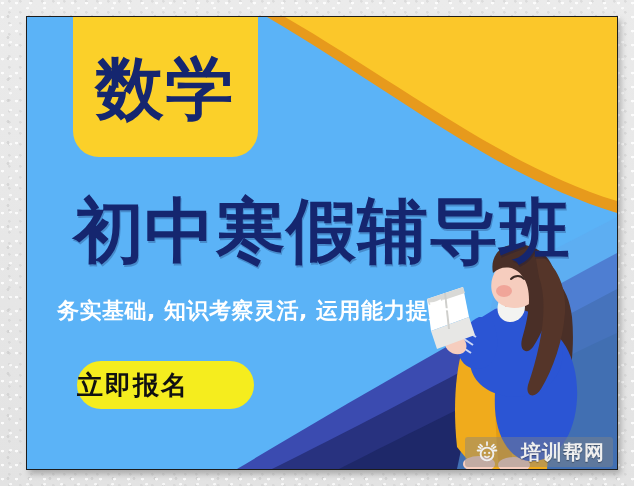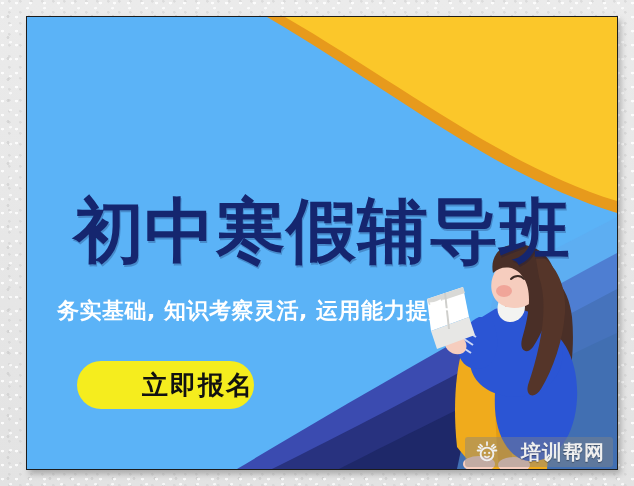--- a/index.html
+++ b/index.html
@@ -63,21 +63,21 @@
     z-index:5;color:#ffffff;
     font-size:22px;line-height:32px;font-weight:700;
     letter-spacing:.5px;text-align:center;
     font-family:"DejaVu Sans","Liberation Sans",sans-serif;
     white-space:nowrap;
   }
   
   #cta-button{
     position:absolute;left:50px;top:344px;width:177px;height:48px;
     z-index:6;background:#f5ed1e;border-radius:24px;
-    display:flex;align-items:center;justify-content:flex-end;
+    display:flex;align-items:center;justify-content:flex-start;
     cursor:pointer;border:none;padding:0;
   }
   #cta-button .txt{
     font-size:26px;font-weight:700;color:#111111;letter-spacing:2px;
     font-family:"DejaVu Sans","Liberation Sans",sans-serif;
   }
   
   #watermark{
     position:absolute;right:4px;bottom:2px;height:30px;
     z-index:30;display:flex;align-items:center;gap:22px;
@@ -164,20 +164,23 @@
 
         <g>
           <path d="M 400 282 L 436 270 L 442 300 L 404 314 Z" fill="#ffffff"></path>
           <path d="M 404 314 L 442 300 L 448 318 L 410 332 Z" fill="#e7e7e5"></path>
           <path d="M 400 282 L 436 270 L 438 276 L 402 288 Z" fill="#d9d9d6"></path>
           <path d="M 418 276 L 422 312" stroke="#cfcfcc" stroke-width="2" fill="none"></path>
         </g>
       </g>
     </svg>
 
+    <div id="subject-chip">
+      <span class="txt">数学</span>
+    </div>
 
     <div id="headline">初中寒假辅导班</div>
 
     <div id="subtitle">务实基础, 知识考察灵活, 运用能力提升</div>
 
     <div id="cta-button">
       <span class="txt">立即报名</span>
     </div>
 
     <div id="watermark">

